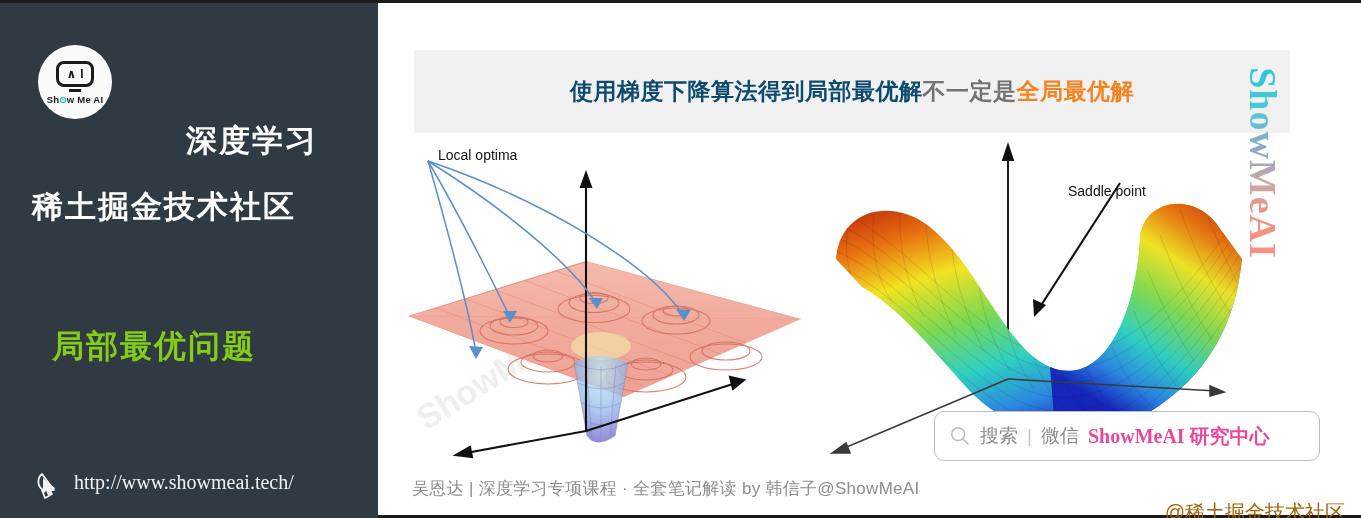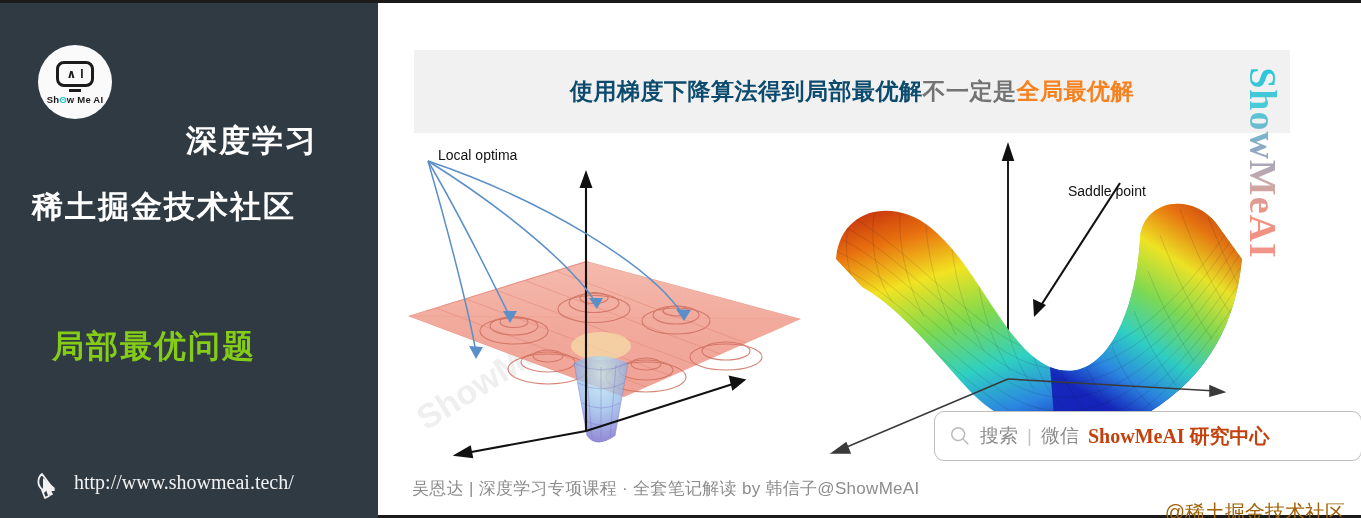--- a/index.html
+++ b/index.html
@@ -62,27 +62,27 @@
   .figwrap{position:absolute;left:0;top:128px;width:983px;height:330px;}
   .fig{position:absolute;top:0;height:330px;}
   .fig-left{left:18px;width:420px;}
   .fig-right{left:440px;width:440px;}
 
   .annot{position:absolute;font-size:14px;color:#111;white-space:nowrap;
          font-family:"Liberation Sans","DejaVu Sans",sans-serif;}
   .annot-local{left:60px;top:16px;}
   .annot-saddle{left:690px;top:52px;}
 
-  .searchbox{position:absolute;left:556px;top:280px;width:428px;height:50px;
+  .searchbox{position:absolute;left:556px;top:280px;width:386px;height:50px;
              border:1.4px solid #bdbdbd;border-radius:10px;background:#fff;
              display:flex;align-items:center;gap:9px;padding:0 14px;box-sizing:border-box;}
   .searchbox .mag{width:22px;height:22px;flex:none;}
   .sb-gray{color:#8c8c8c;font-size:19px;white-space:nowrap;}
   .sb-div{color:#c4c4c4;font-size:19px;}
-  .sb-bold{color:#c2410c;font-size:20px;font-weight:bold;white-space:nowrap;
+  .sb-bold{color:#ec4899;font-size:20px;font-weight:bold;white-space:nowrap;
            font-family:"Liberation Serif","DejaVu Serif",serif;}
 
   .caption{position:absolute;left:34px;top:474px;font-size:17px;color:#8d8d8d;
            white-space:nowrap;letter-spacing:.3px;}
   .corner{position:absolute;right:16px;top:496px;font-size:20px;color:#a16207;
           white-space:nowrap;}
 </style>
 </head>
 <body>
 

